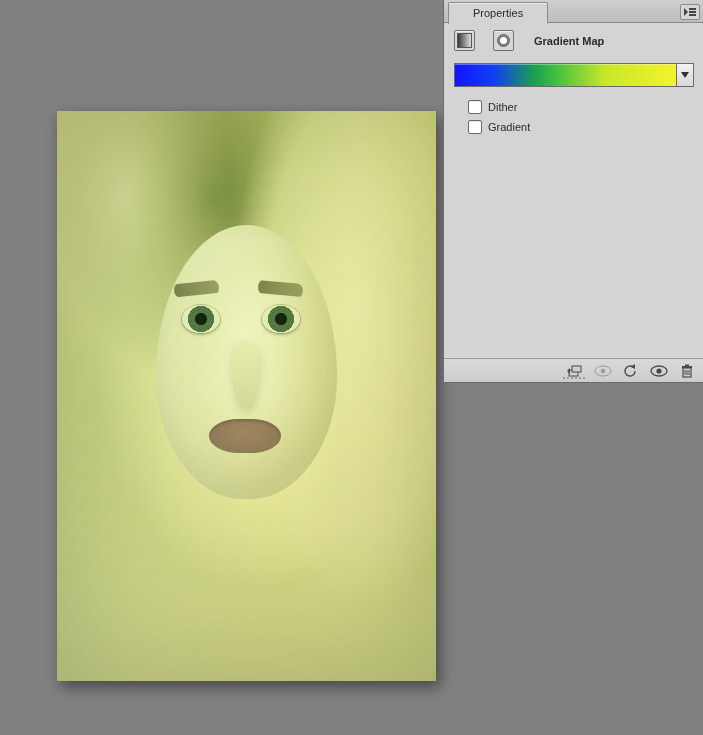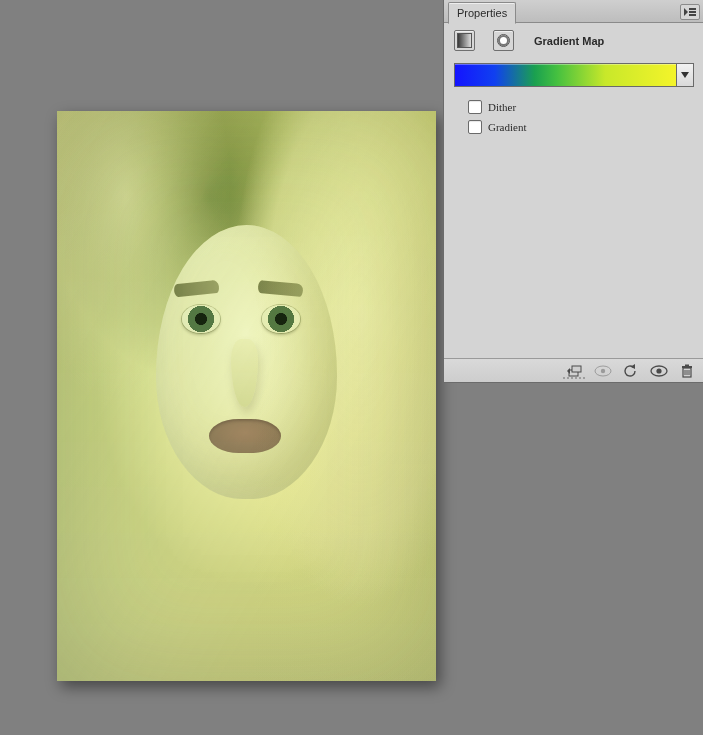--- a/index.html
+++ b/index.html
@@ -28,35 +28,35 @@
     radial-gradient(ellipse 45% 70% at 80% 35%, rgba(240,240,195,0.9), rgba(225,225,170,0.8) 55%, transparent 75%),
     radial-gradient(ellipse 40% 55% at 18% 15%, rgba(230,232,175,0.8), transparent 70%);
     mix-blend-mode:lighten;}
   .yellow-cast{position:absolute;inset:0;background:linear-gradient(120deg, rgba(30,30,180,0.08), rgba(120,210,60,0.10) 30%, rgba(240,240,60,0.18) 70%);mix-blend-mode:multiply;}
   .gradmap-cast{position:absolute;inset:0;background:linear-gradient(to top, rgba(40,40,210,0.10), rgba(240,245,80,0.20));mix-blend-mode:overlay;}
   .vignette{position:absolute;inset:0;box-shadow:inset 0 0 120px rgba(60,70,40,0.25);}
 
   
   .panel{position:absolute;left:443px;top:0;width:260px;height:382px;background:#d4d4d4;border-left:1px solid #6b6b6b;border-bottom:1px solid #6b6b6b;box-shadow:-1px 0 0 rgba(255,255,255,0.15) inset;}
   .tab-strip{position:absolute;left:0;top:0;right:0;height:22px;background:linear-gradient(#cfcfcf,#bdbdbd);border-bottom:1px solid #8a8a8a;}
-  .tab{position:absolute;left:4px;top:2px;height:20px;padding:0 8px;line-height:20px;background:#d4d4d4;border:1px solid #8a8a8a;border-bottom:1px solid #d4d4d4;border-radius:2px 2px 0 0;font-size:11px;color:#2a2a2a;box-shadow:inset 0 1px 0 rgba(255,255,255,0.6);}
+  .tab{position:absolute;left:4px;top:2px;height:20px;padding:0 24px;line-height:20px;background:#d4d4d4;border:1px solid #8a8a8a;border-bottom:1px solid #d4d4d4;border-radius:2px 2px 0 0;font-size:11px;color:#2a2a2a;box-shadow:inset 0 1px 0 rgba(255,255,255,0.6);}
   .flyout{position:absolute;right:4px;top:4px;width:18px;height:14px;border:1px solid #8a8a8a;background:#d6d6d6;border-radius:2px;display:flex;align-items:center;justify-content:center;}
   .flyout svg{display:block;}
   .panel-body{position:absolute;inset:23px 0 24px 0;overflow:hidden;}
   .header-row{display:flex;align-items:center;gap:18px;padding:7px 10px 8px 10px;}
   .adj-icon,.mask-icon{width:19px;height:19px;border:1px solid #6f6f6f;border-radius:2px;display:inline-flex;align-items:center;justify-content:center;background:#d7d7d7;box-shadow:inset 0 1px 0 rgba(255,255,255,0.6);}
   .adj-icon{background:#d7d7d7;}
   .adj-icon .inner{width:13px;height:13px;background:linear-gradient(90deg,#3a3a3a,#dcdcdc);border:1px solid #555;}
   .mask-icon .circ{width:11px;height:11px;border-radius:50%;background:#fff;border:1px solid #555;box-shadow:0 0 0 2px #777 inset;}
   .adj-title{font-weight:bold;font-size:11px;margin-left:2px;}
   .grad-row{display:flex;align-items:stretch;padding:4px 10px 10px 10px;}
   .grad-preview{flex:1;height:22px;border:1px solid #6a6a6a;border-right:none;background:linear-gradient(90deg,#1414ff 0%, #1040f0 18%, #1aa050 36%, #44c040 46%, #c8e82a 68%, #f4f42a 100%);box-shadow:inset 0 1px 0 rgba(255,255,255,0.35);}
   .grad-dd{width:16px;height:22px;border:1px solid #6a6a6a;background:linear-gradient(#f2f2f2,#d9d9d9);display:flex;align-items:center;justify-content:center;}
   .grad-dd svg{display:block;}
-  .checks{padding:0 24px;font-family:Liberation Serif, serif;}
+  .checks{padding:0 24px;}
   .ck{display:flex;align-items:center;height:20px;gap:6px;color:#2a2a2a;}
   .ck .box{width:12px;height:12px;border:1px solid #6a6a6a;background:#fff;border-radius:2px;box-shadow:inset 0 1px 1px rgba(0,0,0,0.1);}
   
   .panel-footer{position:absolute;left:0;right:0;bottom:0;height:23px;border-top:1px solid #9a9a9a;background:linear-gradient(#d9d9d9,#cdcdcd);display:flex;align-items:center;justify-content:flex-end;gap:10px;padding:0 8px;}
   .panel-footer .fbtn{width:18px;height:16px;display:flex;align-items:center;justify-content:center;opacity:0.85;}
   .panel-footer .fbtn.disabled{opacity:0.35;}
   .panel-footer svg{display:block;}
   .grip{position:absolute;left:50%;bottom:-1px;transform:translateX(-50%);width:40px;height:6px;display:flex;justify-content:center;gap:2px;}
   .grip span{width:2px;height:2px;background:#8d8d8d;border-radius:50%;}
 </style>

